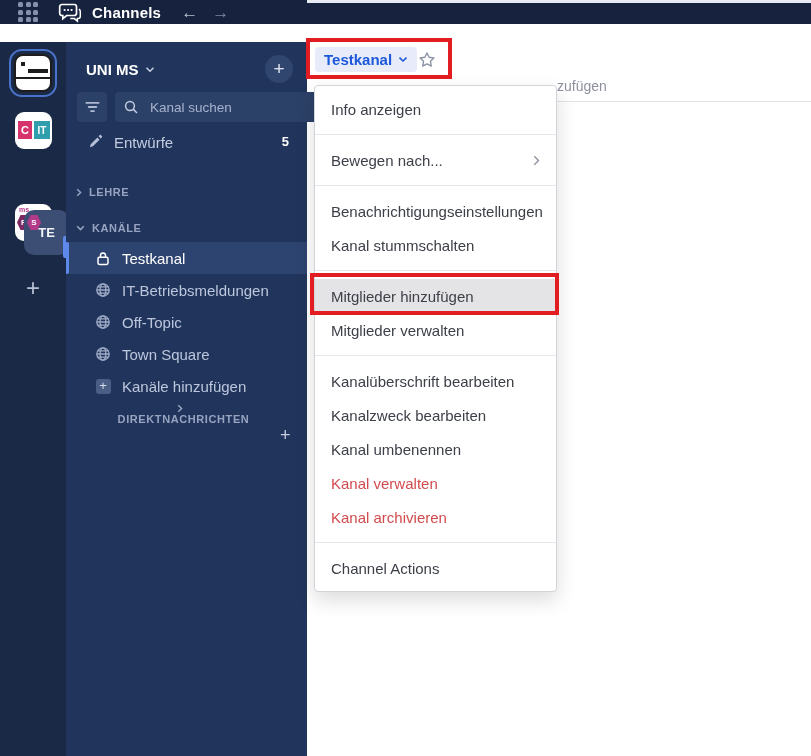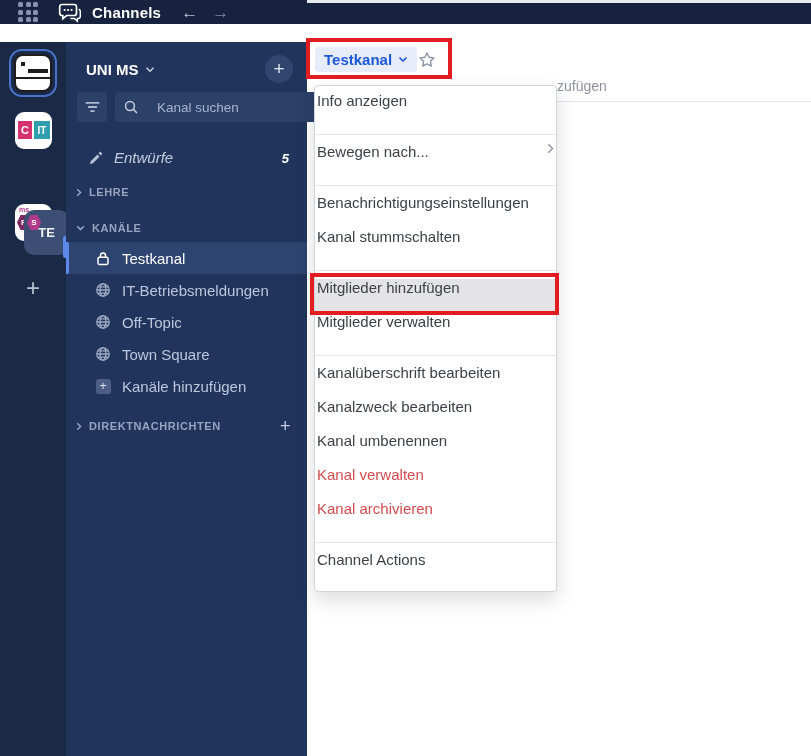--- a/index.html
+++ b/index.html
@@ -53,34 +53,34 @@
   .sidebar { position:absolute; left:66px; top:42px; width:241px; height:714px; background:#21355c; z-index:3; }
   .sb-head { padding:13px 14px 0 20px; height:41px; display:flex; align-items:center; }
   .team-name { color:#ffffff; font-weight:bold; font-size:15px; }
   .sb-head .chev { margin-left:6px; display:flex; }
   .sb-plus { margin-left:auto; width:28px; height:28px; border-radius:50%; background:#31466f; color:#dfe5f0;
              font-size:19px; display:flex; align-items:center; justify-content:center; cursor:pointer; }
   .search-row { margin-top:9px; padding:0 12px 0 11px; display:flex; gap:8px; }
   .filter-btn { width:30px; height:30px; background:#2c4168; border-radius:4px; display:flex;
                 align-items:center; justify-content:center; cursor:pointer; flex:none; }
   .search-box { flex:1; height:30px; background:#2c4168; border-radius:4px; display:flex; align-items:center;
-                padding:0 9px; gap:19px; cursor:text; }
+                padding:0 9px; gap:12px; cursor:text; }
   .search-box input { flex:1; background:transparent; border:none; outline:none; color:#e8ecf5; font-size:13.5px;
                       font-family:"Liberation Sans",sans-serif; }
   .search-box input::placeholder { color:#a7b3cf; opacity:1; }
-  .drafts-row { margin-top:12px; height:32px; display:flex; align-items:flex-end; padding:0 18px 0 22px;
-                color:#c4cde0; font-size:15px; cursor:pointer;font-style:italic; }
+  .drafts-row { margin-top:12px; height:32px; display:flex; align-items:flex-start; padding:0 18px 0 22px;
+                color:#c4cde0; font-size:15px; cursor:pointer; }
   .drafts-row .lbl { margin-left:11px; }
   .drafts-badge { margin-left:auto; color:#ffffff; font-size:13px; font-weight:bold; }
   .section-head { height:28px; display:flex; align-items:center; padding:0 16px 0 10px; color:#97a3c0;
                   font-size:11px; font-weight:bold; letter-spacing:.6px; cursor:pointer; }
   .section-head .chev { margin-right:7px; display:flex; }
   .sec-lehre { margin-top:12px;align-items:center; }
   .sec-kanaele { margin-top:8px; }
-  .sec-dm { margin-top:10px; }
+  .sec-dm { margin-top:2px;flex-direction:column; }
   .sec-plus { margin-left:auto; color:#c4cdde; font-size:18px; font-weight:400; cursor:pointer; }
   .channel-row { height:32px; display:flex; align-items:center; padding-left:29px; gap:11px; color:#bcc6dc;
                  font-size:15px; cursor:pointer; position:relative; }
   .channel-row.active { background:#2e4470; color:#ffffff; }
   .channel-row.active .active-bar { position:absolute; left:0; top:0; bottom:0; width:3px; background:#5d89ea;
                  border-radius:0 2px 2px 0; }
   .chan-icon { display:flex; width:16px; justify-content:center; }
   .plus-sq { width:15px; height:15px; background:#4b5e85; border-radius:3px; color:#d7deec; font-size:13px;
              line-height:14px; text-align:center; }
 
@@ -89,21 +89,21 @@
   .main-header { position:relative; height:60px; border-bottom:1px solid #e2e3e8; }
   .channel-title-btn { position:absolute; left:8px; top:5px; height:25px; padding:0 9px; background:#e7ebfa;
                  border-radius:4px; display:flex; align-items:center; gap:6px; cursor:pointer;
                  color:#1c58d9; font-weight:bold; font-size:15px; }
   .fav-star { position:absolute; left:109px; top:7px; cursor:pointer; display:flex; }
   .header-frag { position:absolute; left:250px; top:36px; color:#8e929e; font-size:14px; }
 
   
   .menu { position:absolute; left:314px; top:85px; width:243px; background:#ffffff; border:1px solid #d3d4da;
           border-radius:4px; box-shadow:0 8px 20px rgba(0,0,0,.14); padding:6px 0; list-style:none; z-index:10; }
-  .menu li { height:34px; display:flex; padding:0 2px; font-size:15px; color:#3d4048;
+  .menu li { height:34px; display:flex; align-items:center; padding:0 16px; font-size:15px; color:#3d4048;
              cursor:pointer; position:relative; }
   .menu li.danger { color:#d24b4e; }
   .menu li.highlighted { background:#e4e4e6; }
   .menu .divider { height:1px; background:#e7e7eb; margin:8px 0; }
   .submenu-arrow { margin-left:auto; display:flex; }
 
   
   .annotation-1 { position:absolute; left:306px; top:38px; width:146px; height:41px; border:4px solid #e11d21;
                   z-index:30; pointer-events:none; }
   .annotation-2 { position:absolute; left:-5px; right:-3px; top:-6px; bottom:-2px; border:4px solid #e11d21;

